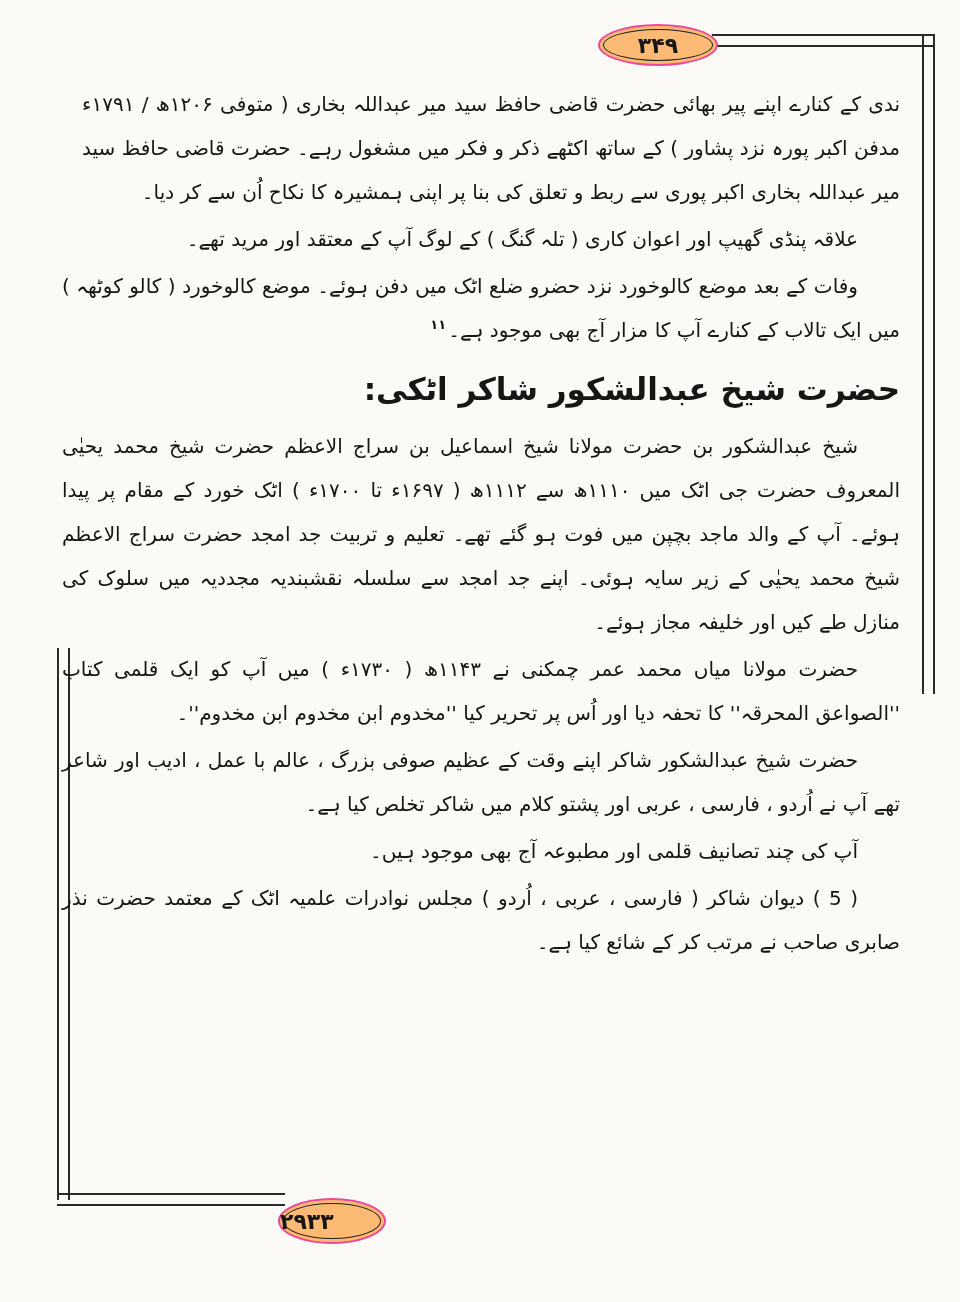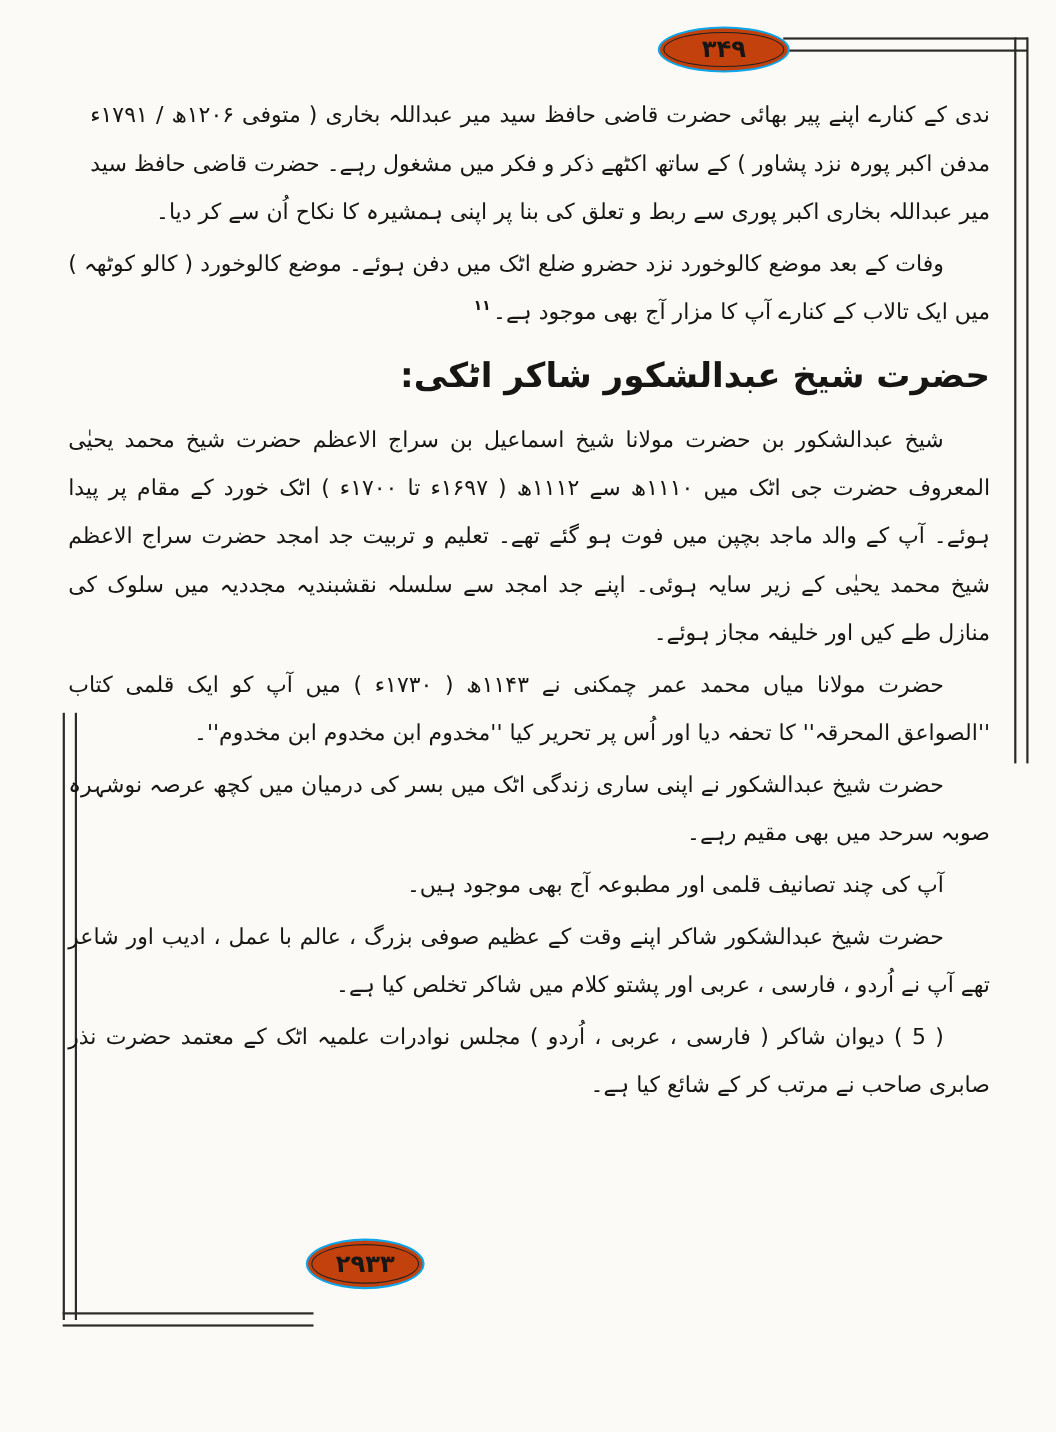--- a/index.html
+++ b/index.html
@@ -20,36 +20,36 @@
   .frame{position:absolute;pointer-events:none;}
   .frame.h{border-top:2px solid #2a2a2a;border-bottom:2px solid #2a2a2a;}
   .frame.v{border-left:2px solid #2a2a2a;border-right:2px solid #2a2a2a;}
   .frame-top-right{top:34px;left:712px;width:222px;height:9px;}
   .frame-right{top:34px;left:922px;width:9px;height:660px;}
   .frame-left{top:648px;left:57px;width:9px;height:552px;}
   .frame-bottom{top:1193px;left:57px;width:228px;height:9px;}
   
   .cartouche{
     position:absolute;
-    border:2px solid #0ea5e9;
+    border:2px solid #ec4899;
     border-radius:50%;
     display:flex;align-items:center;justify-content:center;
-    background:#c2410c;
+    background:#fdba74;
   }
   .cartouche .inner{
     position:absolute;inset:3px;
     border:1px solid #222;border-radius:50%;
   }
   .cartouche .num{
     position:relative;
     font-size:22px;font-weight:bold;
     letter-spacing:2px;
   }
   .cartouche-top{top:24px;left:598px;width:116px;height:38px;}
-  .cartouche-bottom{top:1126px;left:278px;width:104px;height:42px;}
+  .cartouche-bottom{top:1198px;left:278px;width:104px;height:42px;justify-content:flex-end;}
   
   .body-text{
     position:absolute;
     top:82px;right:60px;
     width:838px;
     font-size:20px;
     line-height:2.2;
     text-align:justify;
   }
   .para{margin:0 0 3px 0;text-indent:42px;}
@@ -85,33 +85,33 @@
 
   <div class="cartouche cartouche-bottom">
     <div class="inner"></div>
     <div class="num">۲۹۳۳</div>
   </div>
 
   <div class="body-text">
 
     <p class="para flush">ندی کے کنارے اپنے پیر بھائی حضرت قاضی حافظ سید میر عبداللہ بخاری ( متوفی ۱۲۰۶ھ / ۱۷۹۱ء مدفن اکبر پورہ نزد پشاور ) کے ساتھ اکٹھے ذکر و فکر میں مشغول رہے۔ حضرت قاضی حافظ سید میر عبداللہ بخاری اکبر پوری سے ربط و تعلق کی بنا پر اپنی ہمشیرہ کا نکاح اُن سے کر دیا۔</p>
 
+    <p class="para">علاقہ پنڈی گھیپ اور اعوان کاری ( تلہ گنگ ) کے لوگ آپ کے معتقد اور مرید تھے۔</p>
 
     <p class="para"><span>وفات کے بعد موضع کالوخورد نزد حضرو ضلع اٹک میں دفن ہوئے۔ موضع کالوخورد ( کالو کوٹھہ ) میں ایک تالاب کے کنارے آپ کا مزار آج بھی موجود ہے۔</span><sup class="fnote">۱۱</sup></p>
 
     <p class="para heading">حضرت شیخ عبدالشکور شاکر اٹکی:</p>
 
     <p class="para">شیخ عبدالشکور بن حضرت مولانا شیخ اسماعیل بن سراج الاعظم حضرت شیخ محمد یحیٰی المعروف حضرت جی اٹک میں ۱۱۱۰ھ سے ۱۱۱۲ھ ( ۱۶۹۷ء تا ۱۷۰۰ء ) اٹک خورد کے مقام پر پیدا ہوئے۔ آپ کے والد ماجد بچپن میں فوت ہو گئے تھے۔ تعلیم و تربیت جد امجد حضرت سراج الاعظم شیخ محمد یحیٰی کے زیر سایہ ہوئی۔ اپنے جد امجد سے سلسلہ نقشبندیہ مجددیہ میں سلوک کی منازل طے کیں اور خلیفہ مجاز ہوئے۔</p>
 
     <p class="para">حضرت مولانا میاں محمد عمر چمکنی نے ۱۱۴۳ھ ( ۱۷۳۰ء ) میں آپ کو ایک قلمی کتاب ''الصواعق المحرقہ'' کا تحفہ دیا اور اُس پر تحریر کیا ''مخدوم ابن مخدوم ابن مخدوم''۔</p>
 
-    <p class="para">حضرت شیخ عبدالشکور نے اپنی ساری زندگی اٹک میں بسر کی درمیان میں کچھ عرصہ نوشہرہ صوبہ سرحد میں بھی مقیم رہے۔</p>
 
 
+    <p class="para">حضرت شیخ عبدالشکور شاکر اپنے وقت کے عظیم صوفی بزرگ ، عالم با عمل ، ادیب اور شاعر تھے آپ نے اُردو ، فارسی ، عربی اور پشتو کلام میں شاکر تخلص کیا ہے۔</p>
+
     <p class="para">آپ کی چند تصانیف قلمی اور مطبوعہ آج بھی موجود ہیں۔</p>
-
-    <p class="para">حضرت شیخ عبدالشکور شاکر اپنے وقت کے عظیم صوفی بزرگ ، عالم با عمل ، ادیب اور شاعر تھے آپ نے اُردو ، فارسی ، عربی اور پشتو کلام میں شاکر تخلص کیا ہے۔</p>
 
     <p class="para">( 5 ) دیوان شاکر ( فارسی ، عربی ، اُردو ) مجلس نوادرات علمیہ اٹک کے معتمد حضرت نذر صابری صاحب نے مرتب کر کے شائع کیا ہے۔</p>
 
   </div>
 
 </div>
 
 </body></html>

